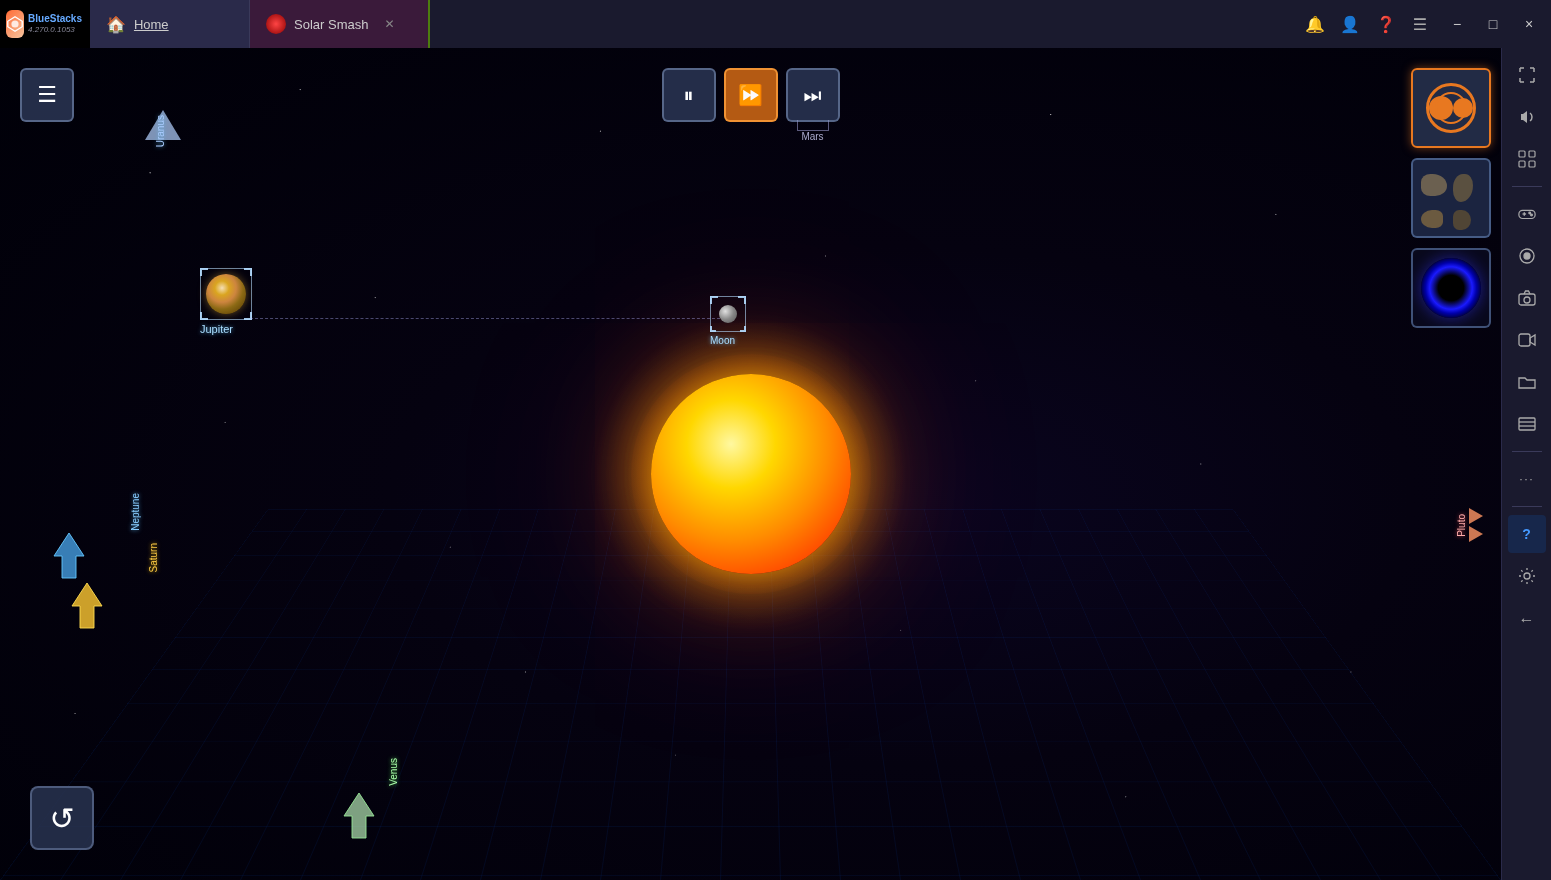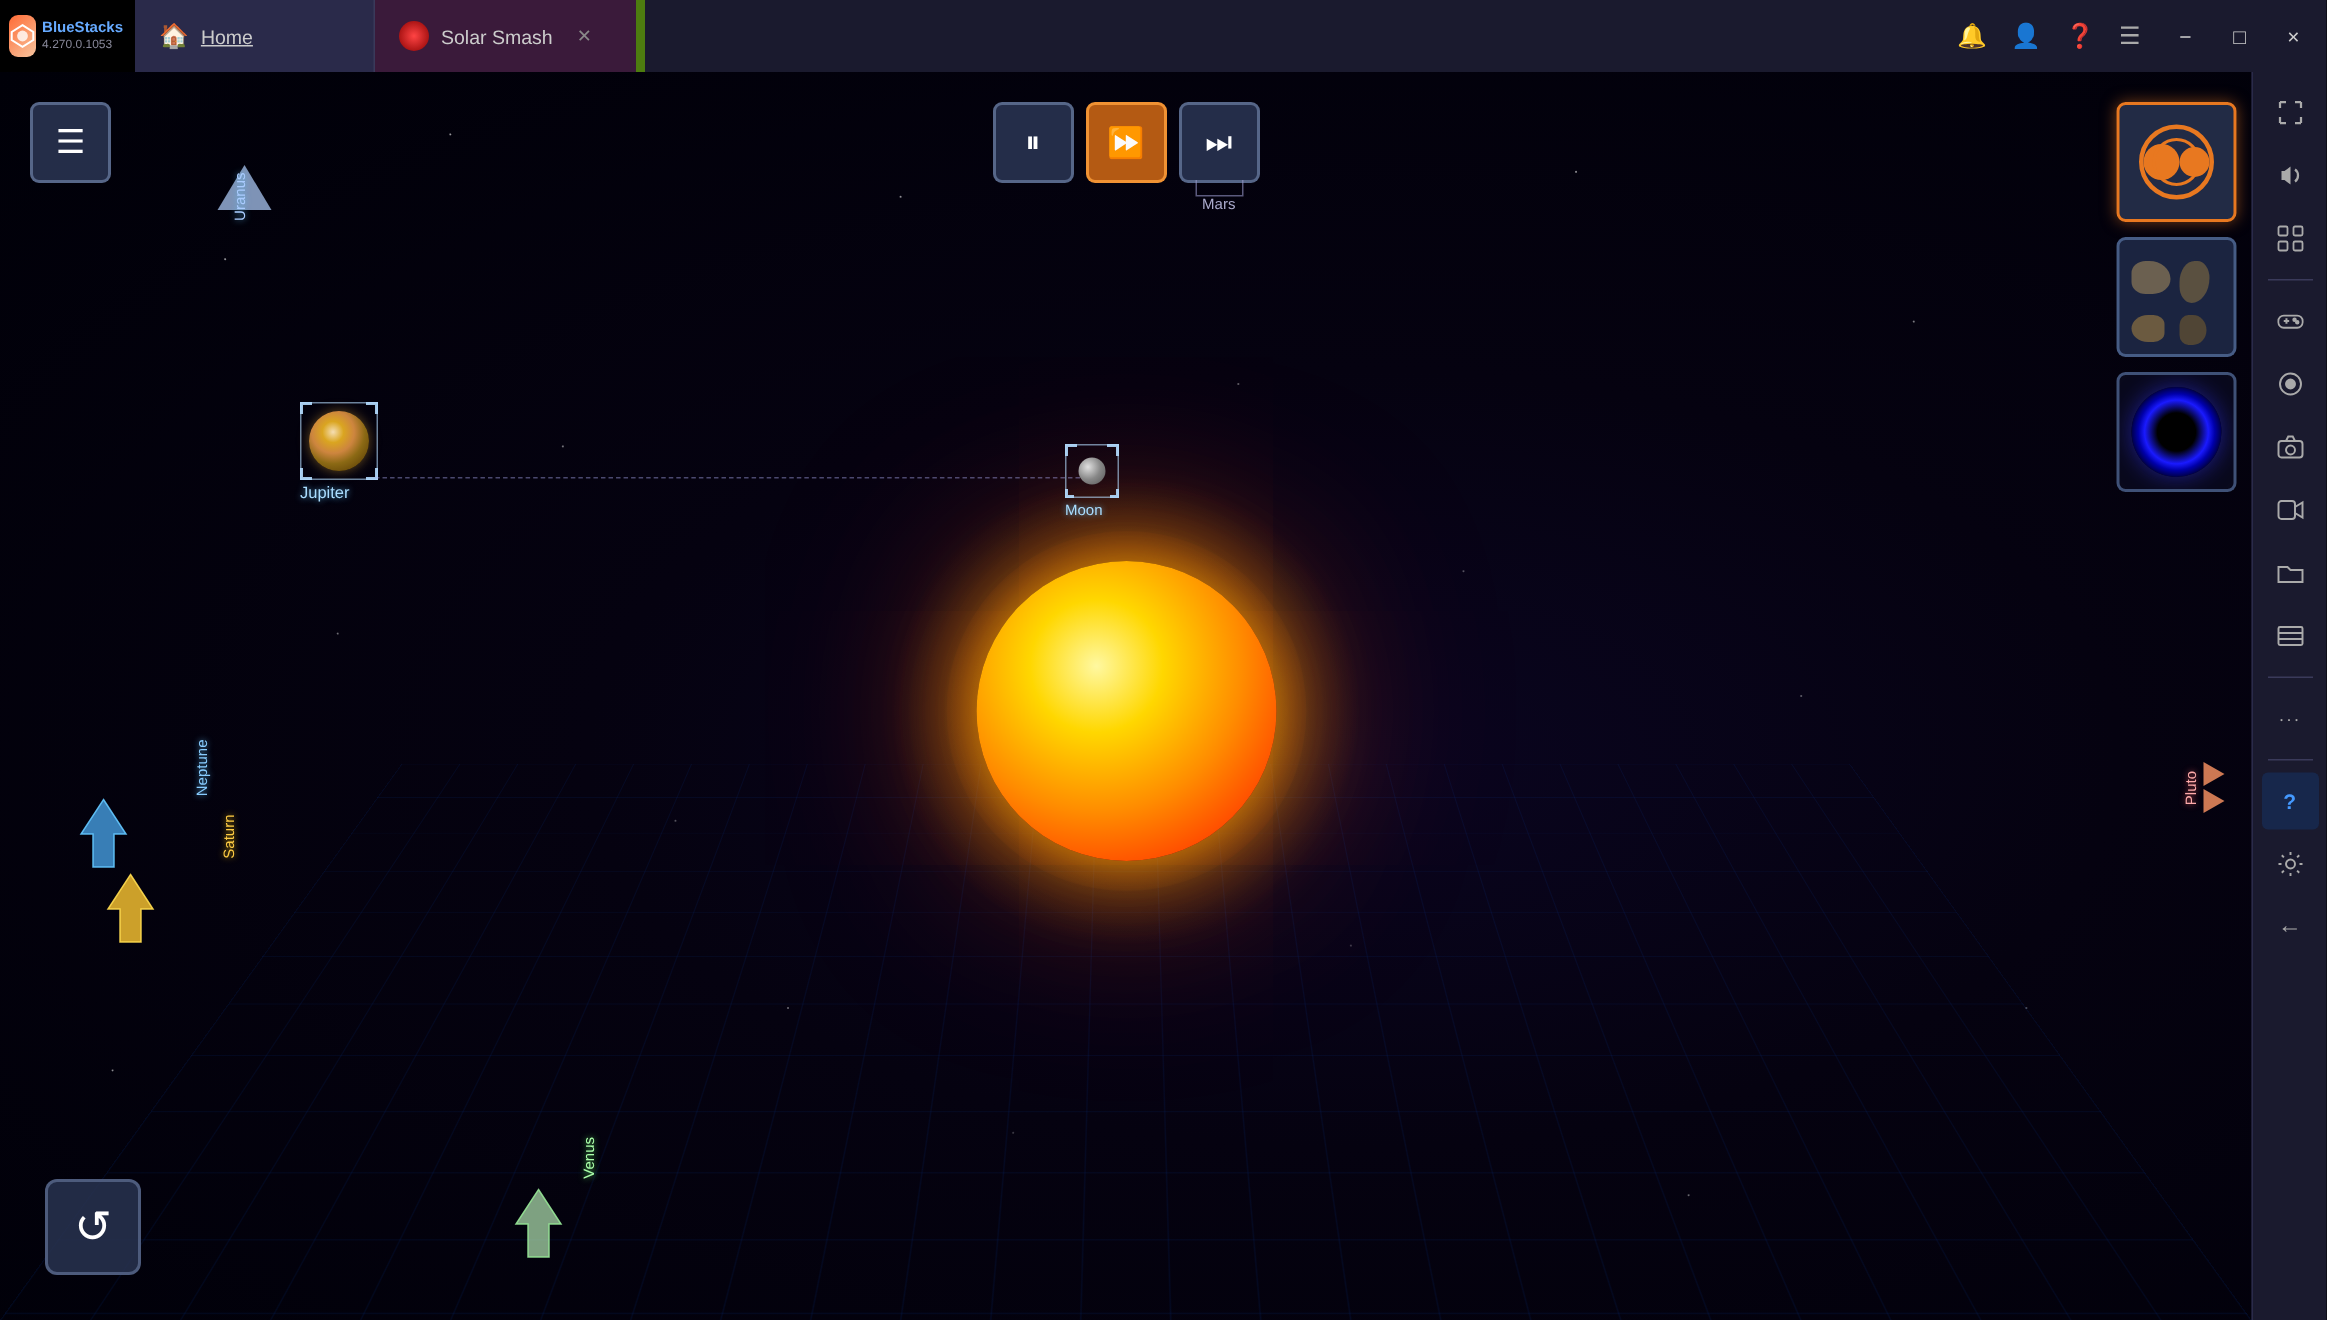--- a/index.html
+++ b/index.html
@@ -69,21 +69,21 @@
       font-size: 13px;
       text-decoration: underline;
     }
     #solar-tab {
       height: 48px;
       background: #3a1a3a;
       display: flex;
       align-items: center;
       padding: 0 16px;
       gap: 8px;
-      border-right: 6px solid #4d7c0f;
+      border-right: 2px solid #4d7c0f;
       min-width: 180px;
     }
     #solar-tab .tab-icon {
       width: 20px;
       height: 20px;
       border-radius: 50%;
       background: radial-gradient(circle, #ff4444, #880000);
     }
     #solar-tab .tab-label {
       color: #ccc;
@@ -575,21 +575,21 @@
 <div id="titlebar">
   <div id="bluestacks-logo">
     <div class="bs-logo-icon">
       <svg width="18" height="18" viewBox="0 0 20 20">
         <polygon points="10,2 18,7 18,13 10,18 2,13 2,7" fill="none" stroke="white" stroke-width="1.5"></polygon>
         <circle cx="10" cy="10" r="4" fill="white" opacity="0.8"></circle>
       </svg>
     </div>
     <div class="bs-logo-text">
       <span style="font-size:10px;font-weight:bold;color:#66aaff;">BlueStacks</span>
-      <span style="font-size:8px;color:#889;">4.270.0.1053</span>
+      <span style="font-size:8px;color:#889;font-style:italic;">4.270.0.1053</span>
     </div>
   </div>
 
   <div id="home-tab">
     <span class="tab-icon">🏠</span>
     <span class="tab-label">Home</span>
   </div>
 
   <div id="solar-tab">
     <div class="tab-icon" style="width:20px;height:20px;border-radius:50%;background:radial-gradient(circle,#ff4444,#880000);"></div>

